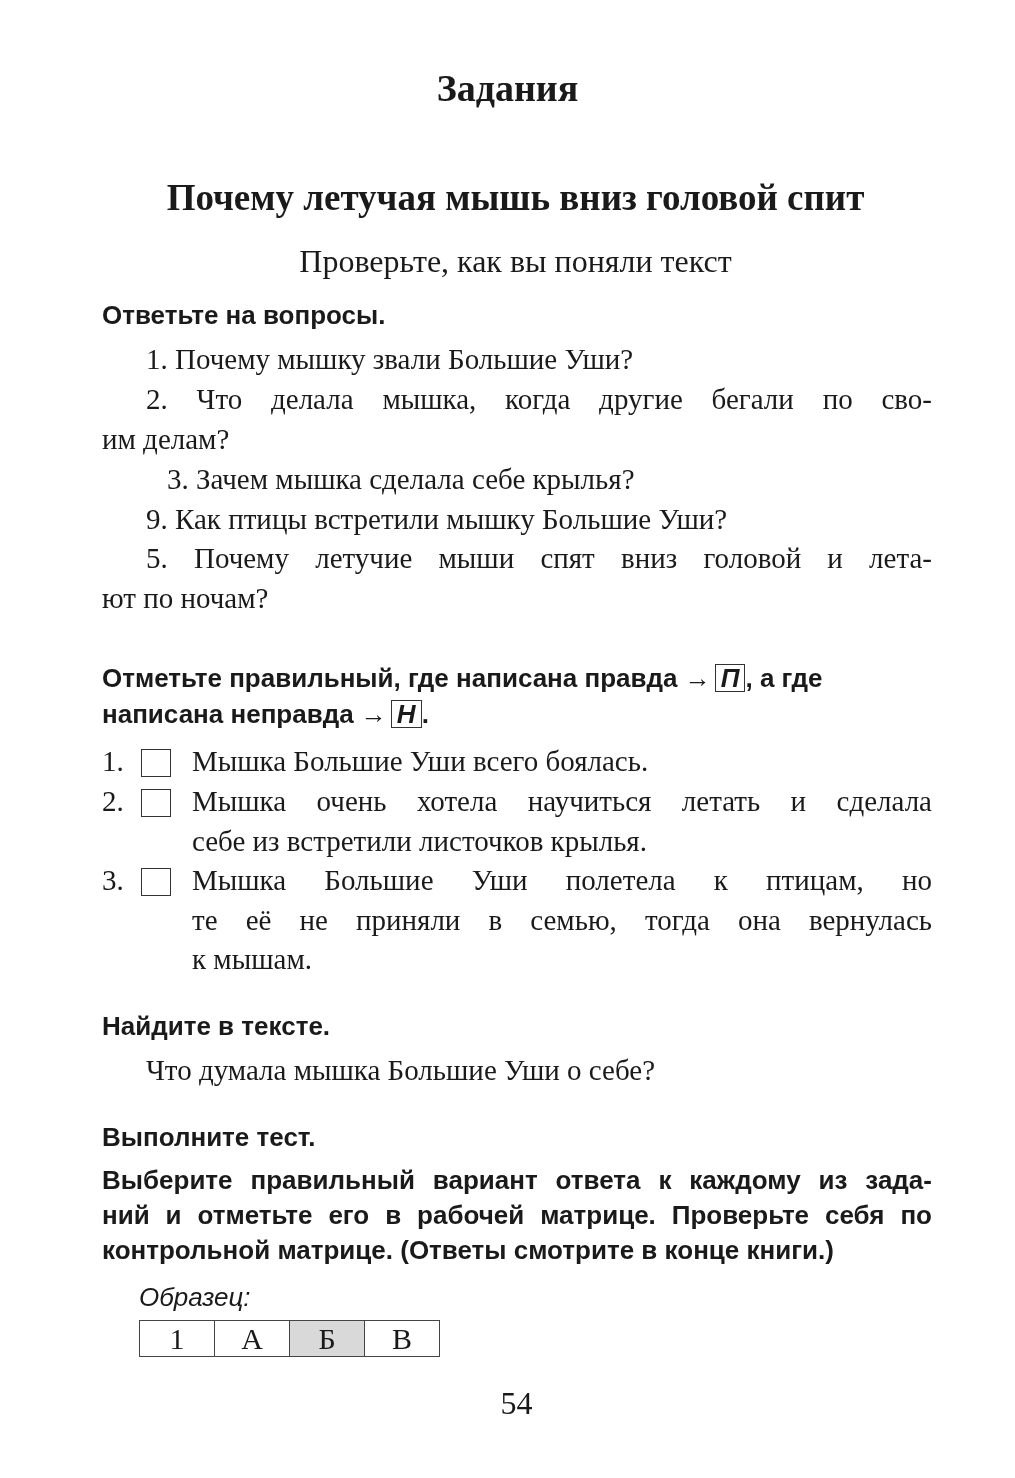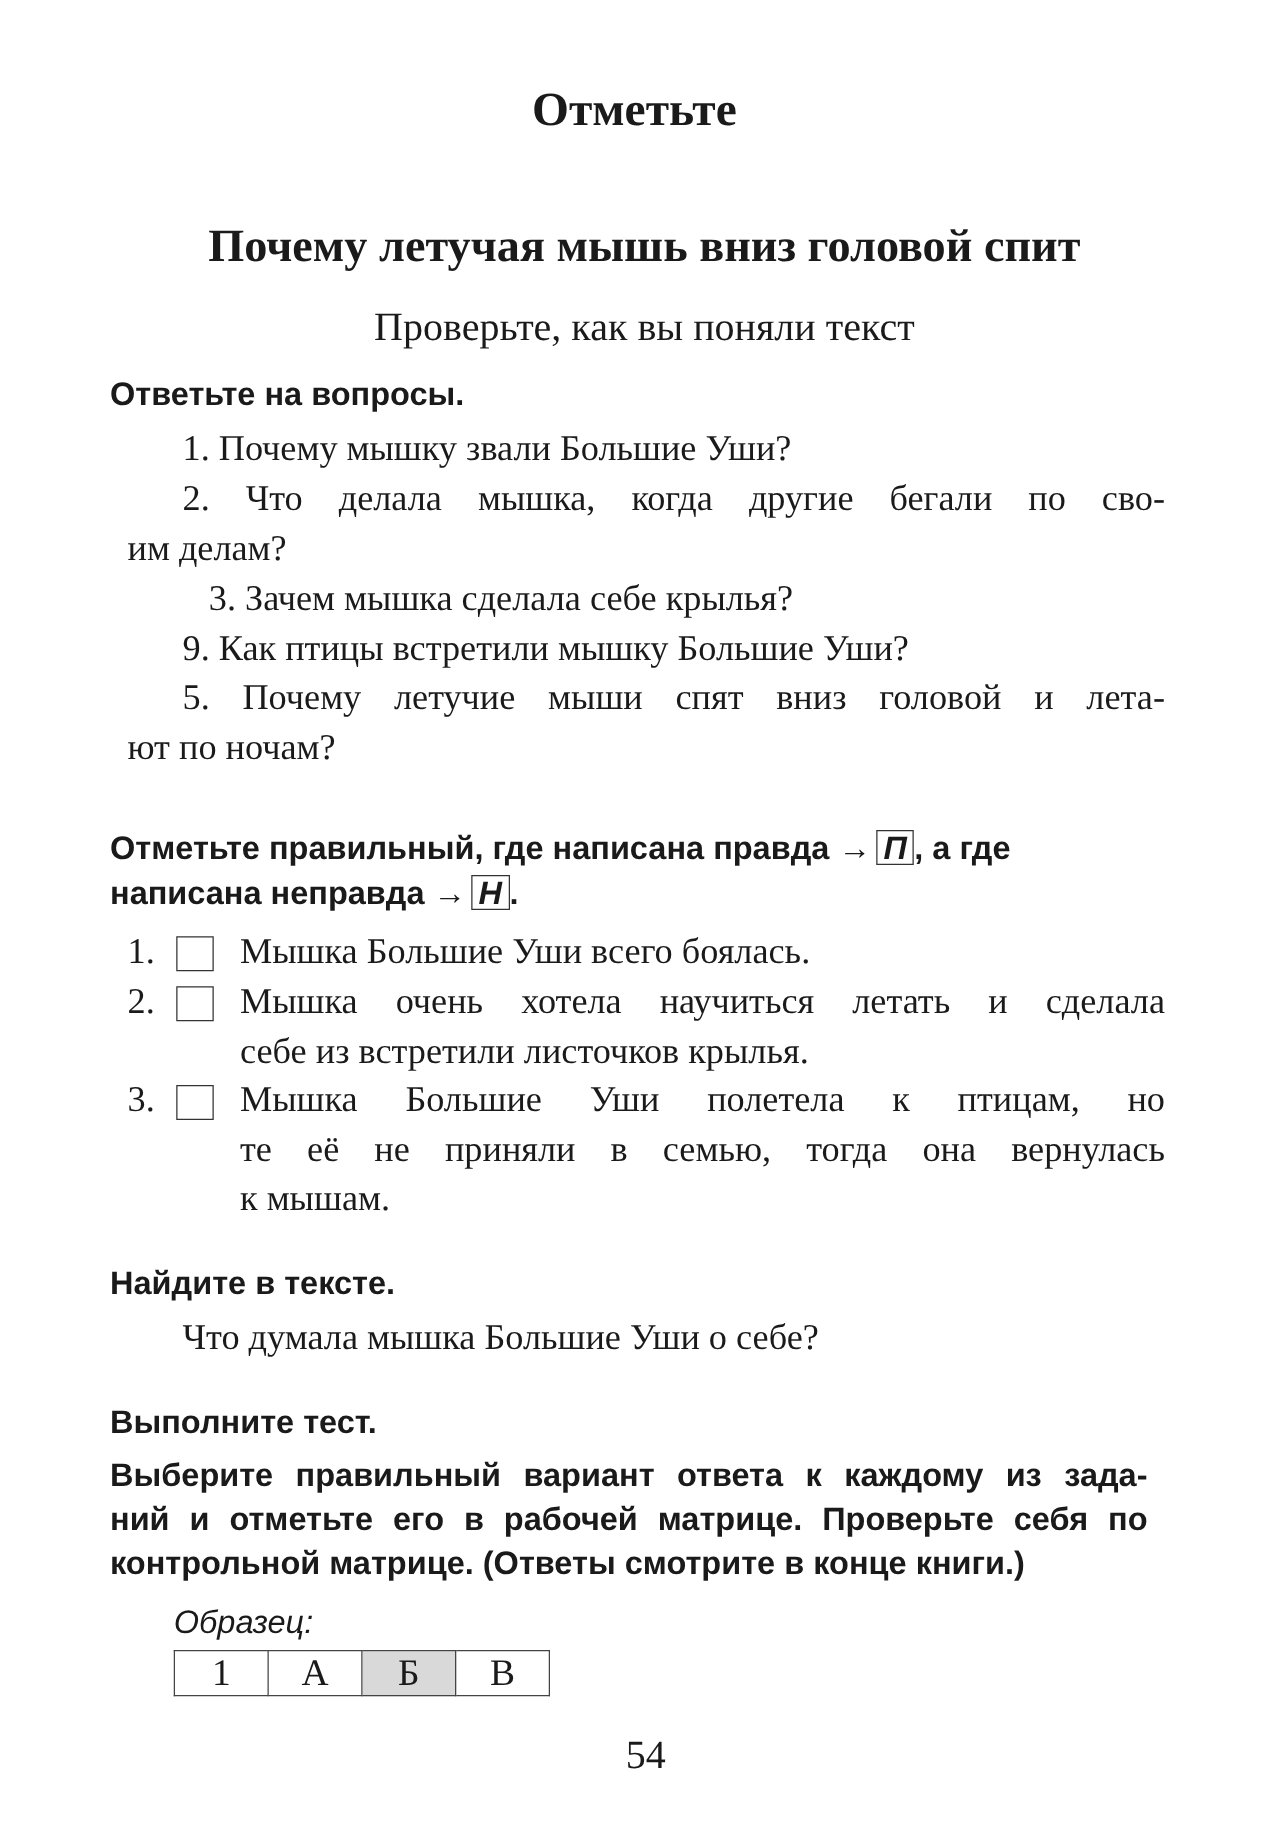--- a/index.html
+++ b/index.html
@@ -3,35 +3,35 @@
 <meta charset="utf-8">
 <style>
   html, body { margin: 0; padding: 0; background: #ffffff; }
   body { width: 1015px; height: 1478px; position: relative; color: #1a1a1a; overflow: hidden; }
   .serif { font-family: "Liberation Serif", "DejaVu Serif", serif; }
   .sans { font-family: "Liberation Sans", "DejaVu Sans", sans-serif; }
   .abs { position: absolute; }
   .page-title { left: 0; width: 1015px; top: 66px; text-align: center; font-size: 38px; font-weight: bold; }
   .story-title { left: 0; width: 1031px; top: 176px; text-align: center; font-size: 37px; font-weight: bold; }
   .subtitle { left: 0; width: 1031px; top: 243px; text-align: center; font-size: 32px; }
-  .instr { font-size: 26px; font-weight: bold; left: 88px; }
+  .instr { font-size: 26px; font-weight: bold; left: 102px; }
   .body-line { font-size: 29px; white-space: nowrap; }
   .justify { text-align: justify; text-align-last: justify; }
   .cb { position: absolute; left: 141px; width: 30px; height: 28px; border: 1.5px solid #333; box-sizing: border-box; }
   .boxed { display: inline-block; border: 1.5px solid #333; padding: 0 5px; font-style: italic; line-height: 26px; margin-left: 4px; }
   .sample-table { position: absolute; left: 139px; top: 1320px; border-collapse: collapse; }
   .sample-table td { width: 74px; height: 35px; border: 1.5px solid #444; text-align: center; font-size: 30px; padding: 0; }
   .sample-table td.hl { background: #d9d9d9; }
 </style>
 </head>
 <body>
 
 <div>
 
-  <div class="abs serif page-title">Отметьте</div>
+  <div class="abs serif page-title">Задания</div>
   <div class="abs serif story-title">Почему летучая мышь вниз головой спит</div>
   <div class="abs serif subtitle">Проверьте, как вы поняли текст</div>
 
   <div class="abs sans instr" style="top:300px;">Ответьте на вопросы.</div>
   <div class="abs serif body-line" style="left:146px; top:343px;">1. Почему мышку звали Большие Уши?</div>
   <div class="abs serif body-line justify" style="left:146px; width:786px; top:383px;">2. Что делала мышка, когда другие бегали по сво-</div>
   <div class="abs serif body-line" style="left:102px; top:423px;">им делам?</div>
   <div class="abs serif body-line" style="left:146px; top:463px;margin-left:21px;">3. Зачем мышка сделала себе крылья?</div>
   <div class="abs serif body-line" style="left:146px; top:503px;">9. Как птицы встретили мышку Большие Уши?</div>
   <div class="abs serif body-line justify" style="left:146px; width:786px; top:542px;">5. Почему летучие мыши спят вниз головой и лета-</div>

